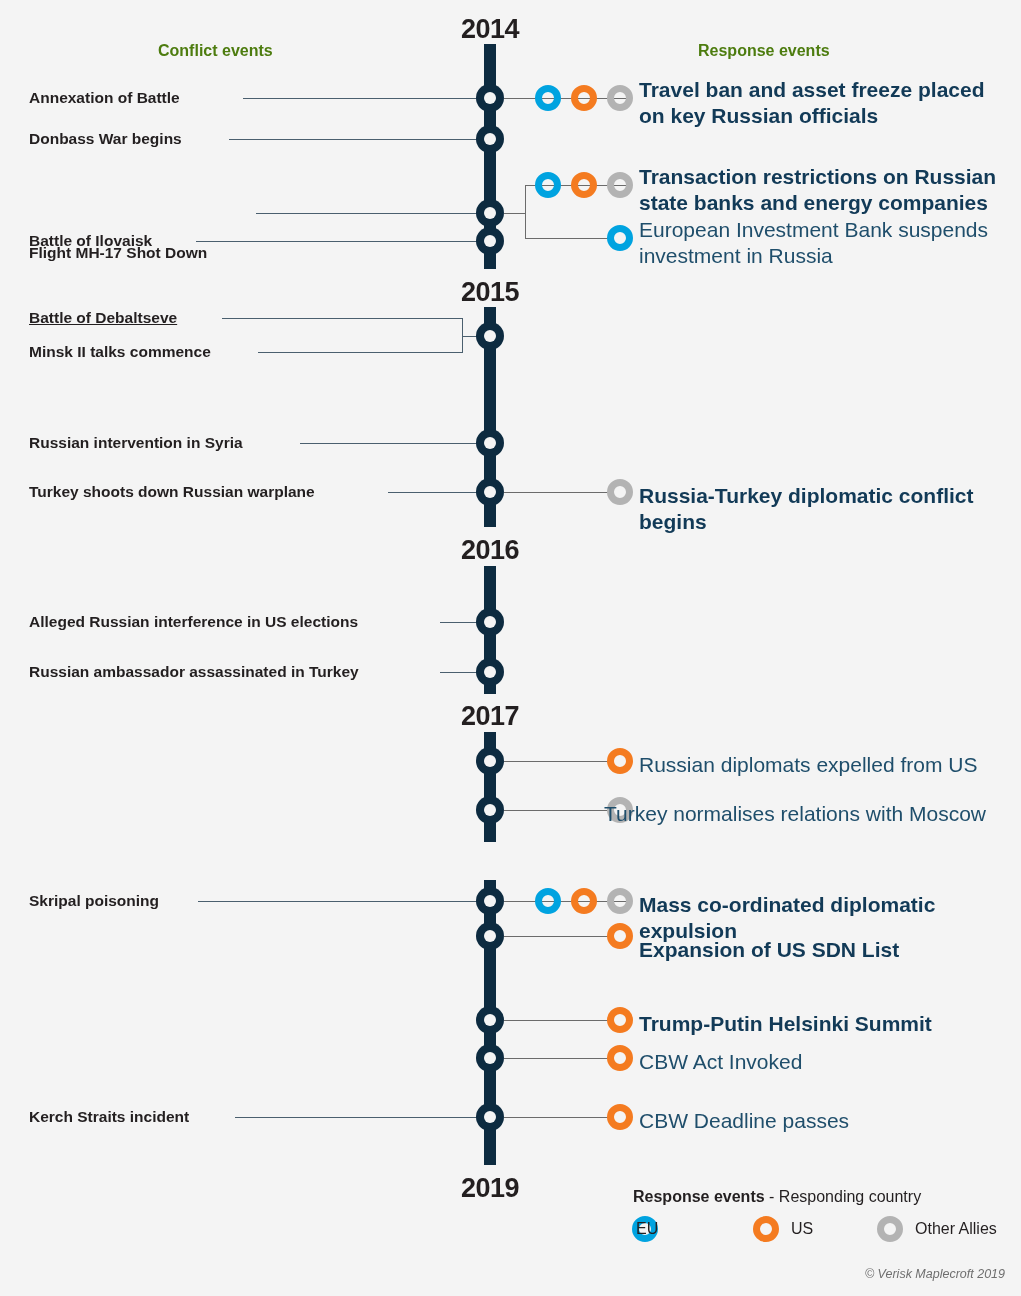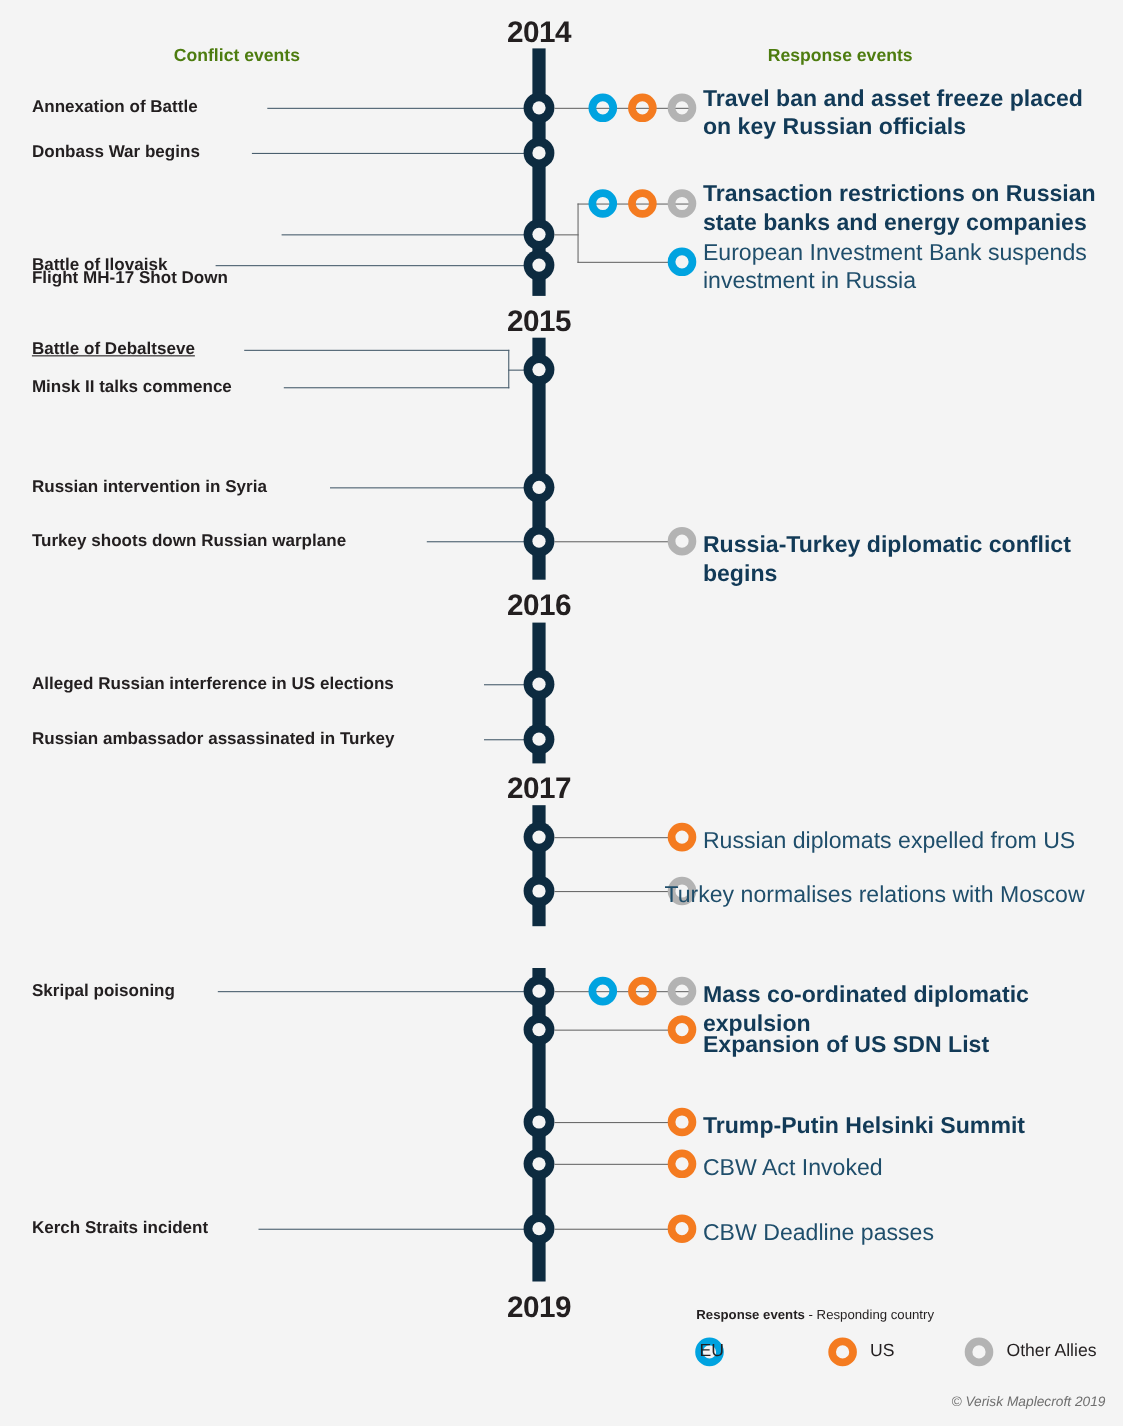--- a/index.html
+++ b/index.html
@@ -123,21 +123,21 @@
     color: #123a57;
   }
   .resp-text.light {
     font-weight: normal;
     color: #1f4e6b;
   }
 
   
   .legend-title {
     position: absolute;
-    font-size: 12px;
+    font-size: 16px;
     color: #231f20;
   }
   .legend-title b { font-weight: bold; }
   .legend-title span.sub { font-weight: normal; }
 
   .legend-item-label {
     position: absolute;
     font-size: 16px;
     color: #231f20;
   }

